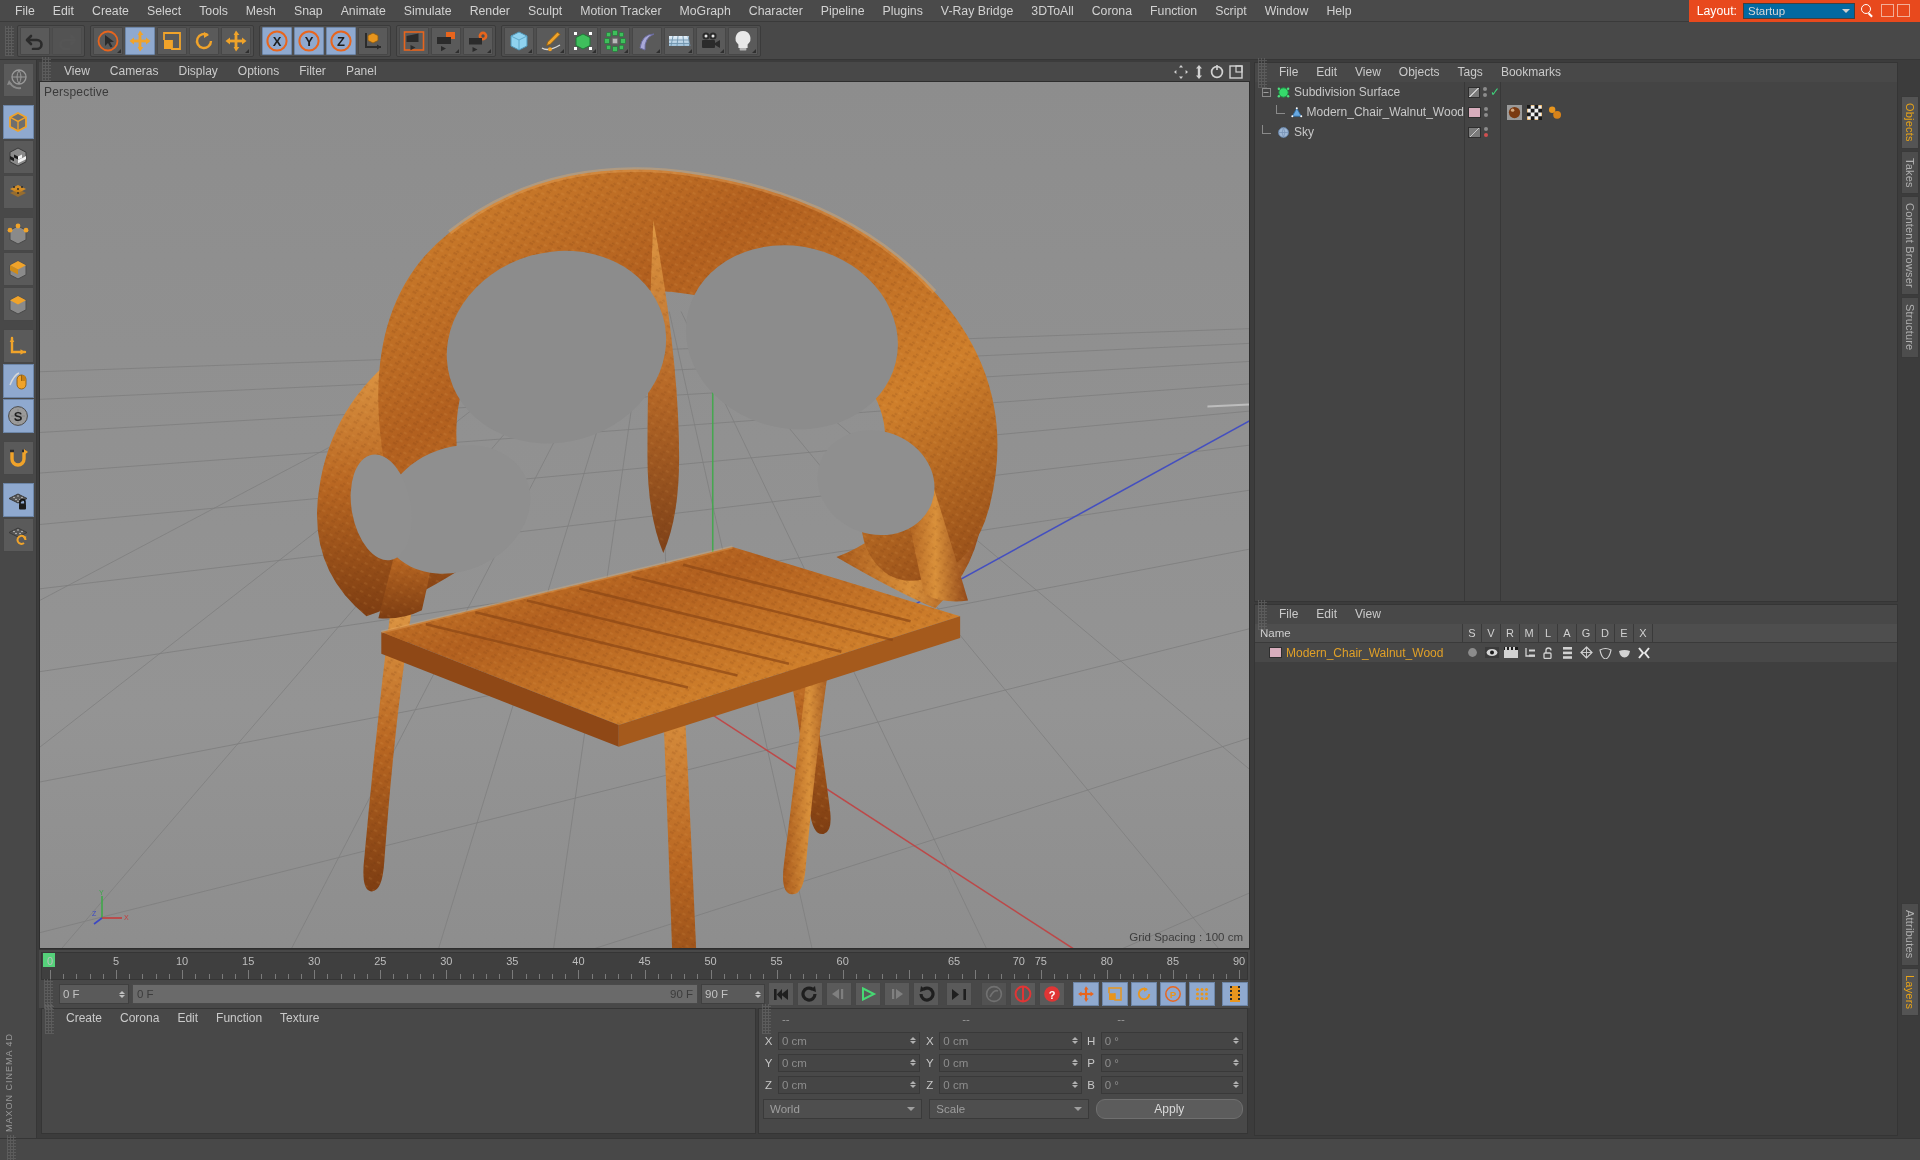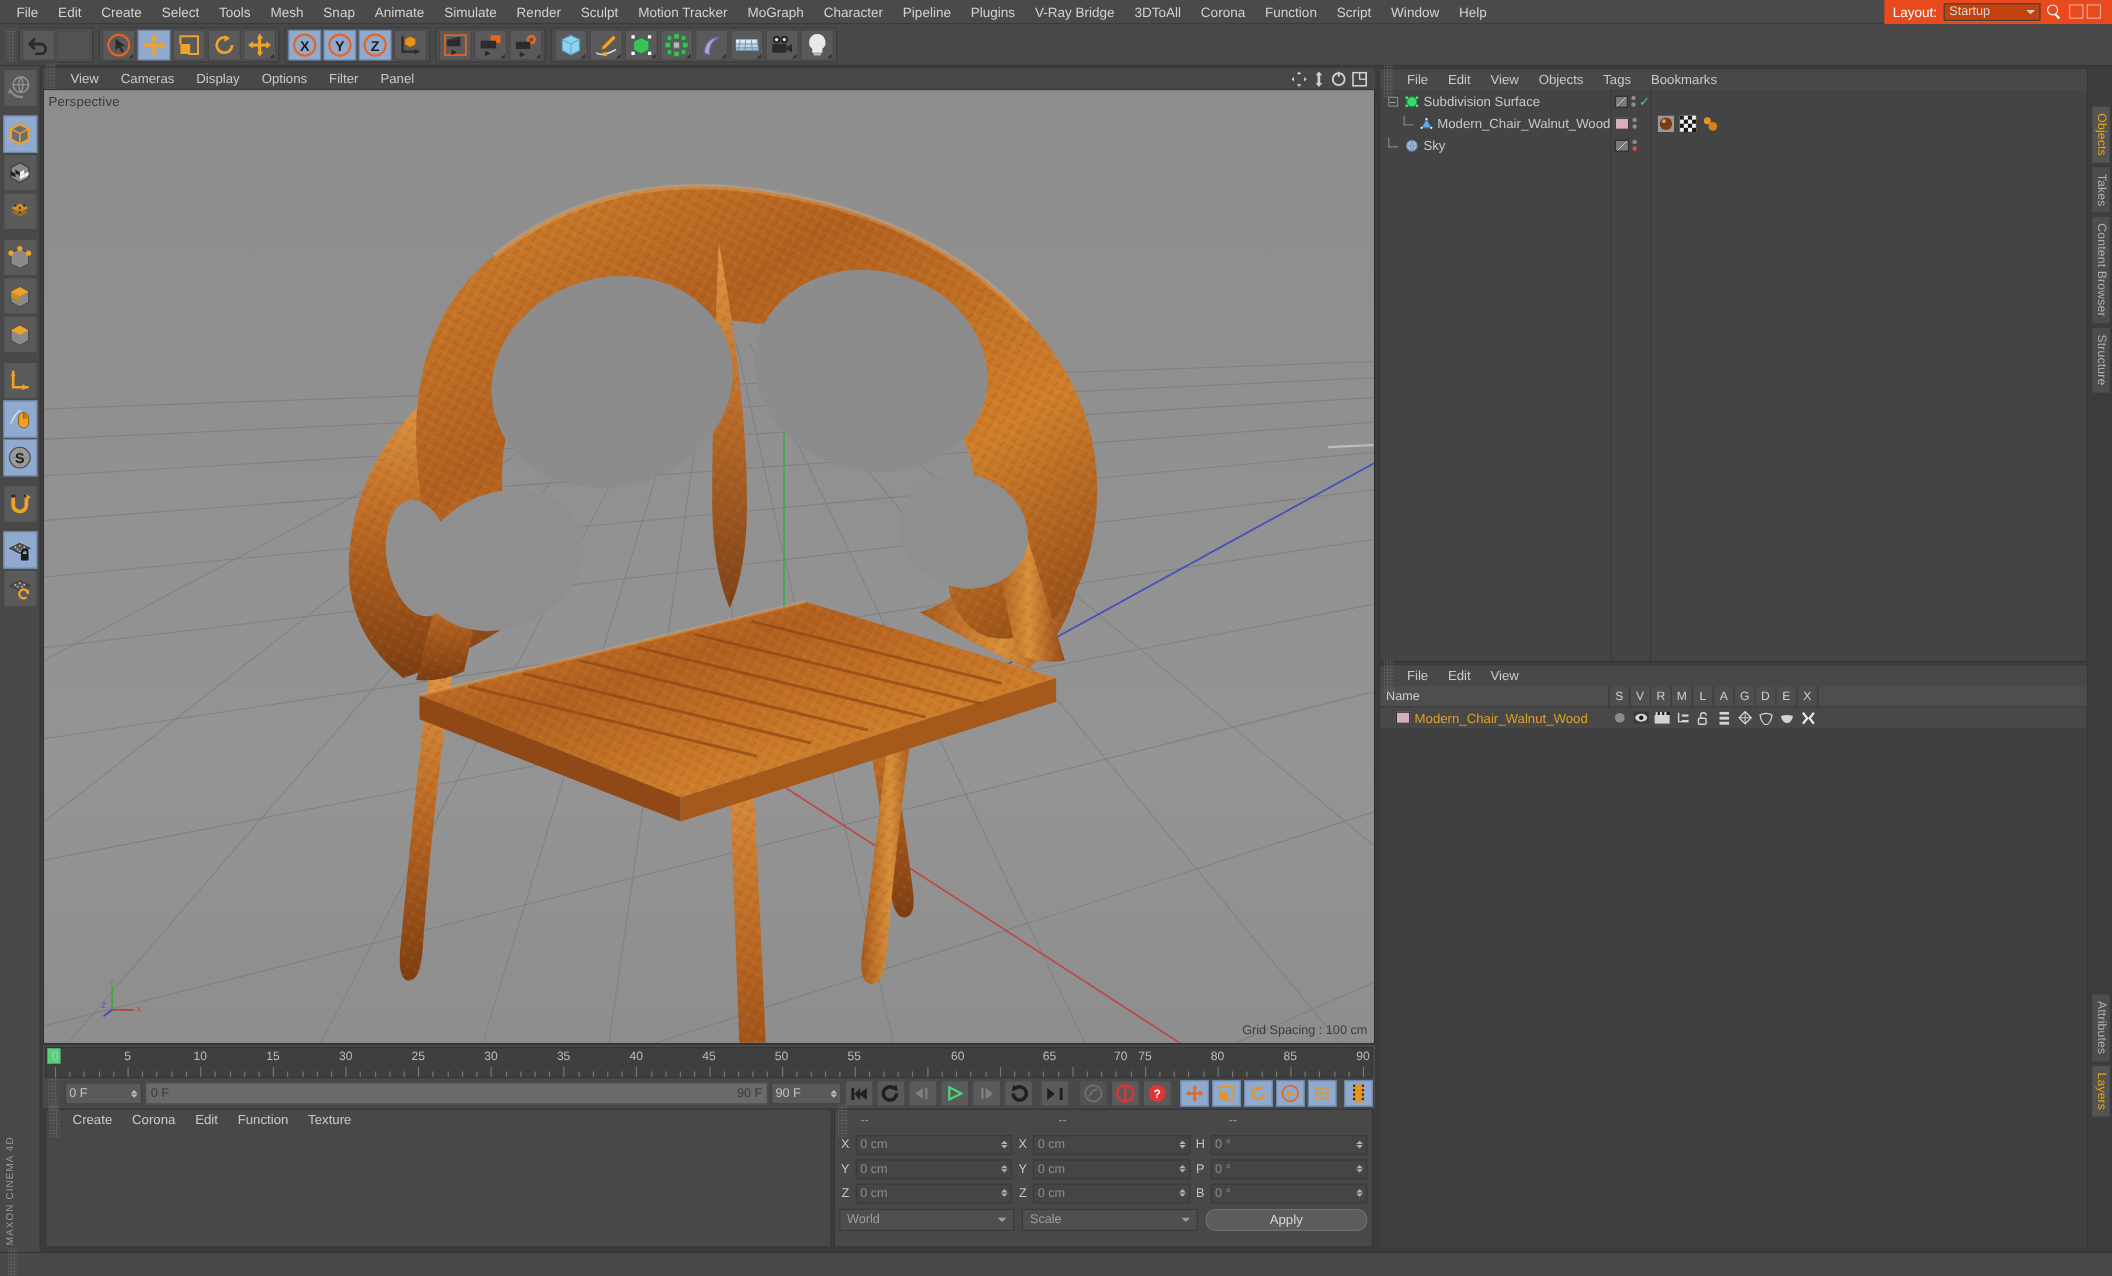--- a/index.html
+++ b/index.html
@@ -19,21 +19,21 @@
   .tb-btn{ width:45px; height:22px; display:flex; align-items:center; justify-content:center;
     color:#fff; font-size:13px; }
 
   
   .menubar{ height:22px; background:#4a4a4a; display:flex; align-items:center;
     padding-left:6px; flex:none; border-bottom:1px solid #3a3a3a;}
   .menubar .mi{ padding:0 9px; height:22px; line-height:22px; color:#d2d2d2; font-size:12.3px; white-space:nowrap;}
   .layoutbox{ margin-left:auto; display:flex; align-items:center; gap:6px; padding-right:4px;
     background:#e8491d; height:22px; }
   .layoutbox .lb-label{ color:#fff; font-size:12.3px; padding-left:8px;}
-  .layout-select{ width:88px; height:16px; background:#c2410c; border:1px solid #404040;
+  .layout-select{ width:112px; height:16px; background:#0369a1; border:1px solid #404040;
     display:flex; align-items:center; padding:0 4px; font-size:11.5px; color:#d8d8d8; position:relative;gap:13px;}
   .layout-select .caret{ margin-left:auto; width:0;height:0;border-left:4px solid transparent;
     border-right:4px solid transparent;border-top:4px solid #cfcfcf;}
   .mag{ width:14px;height:14px;position:relative;}
   .mag::before{content:"";position:absolute;width:8px;height:8px;border:1.6px solid #fff;border-radius:50%;left:0;top:0;}
   .mag::after{content:"";position:absolute;width:5px;height:1.6px;background:#fff;transform:rotate(45deg);left:7px;top:10px;}
   .winicons{display:flex;gap:3px;align-items:center;padding-right:6px;}
   .wico{width:13px;height:13px;border:1px solid #f3c0ae;opacity:.85;}
 
   
@@ -882,21 +882,21 @@
               <div class="tlnum" style="left: 140.111px;">10</div>
               <div class="tlnum" style="left: 206.167px;">15</div>
               <div class="tlnum" style="left: 272.222px;">30</div>
               <div class="tlnum" style="left: 338.278px;">25</div>
               <div class="tlnum" style="left: 404.333px;">30</div>
               <div class="tlnum" style="left: 470.389px;">35</div>
               <div class="tlnum" style="left: 536.444px;">40</div>
               <div class="tlnum" style="left: 602.5px;">45</div>
               <div class="tlnum" style="left: 668.556px;">50</div>
               <div class="tlnum" style="left: 734.611px;">55</div>
-              <div class="tlnum" style="left: 800.667px; margin-left: 28px;">60</div>
+              <div class="tlnum" style="left: 800.667px;">60</div>
               <div class="tlnum" style="left: 912px;">65</div>
               <div class="tlnum" style="left: 932.778px; margin-left: 44px;">70</div>
               <div class="tlnum" style="left: 998.833px;">75</div>
               <div class="tlnum" style="left: 1064.89px;">80</div>
               <div class="tlnum" style="left: 1130.94px;">85</div>
               <div class="tlnum" style="left: 1197px;">90</div>
             </div>
         </div>
         <div class="tlrow2">
           <div class="grip"></div>

